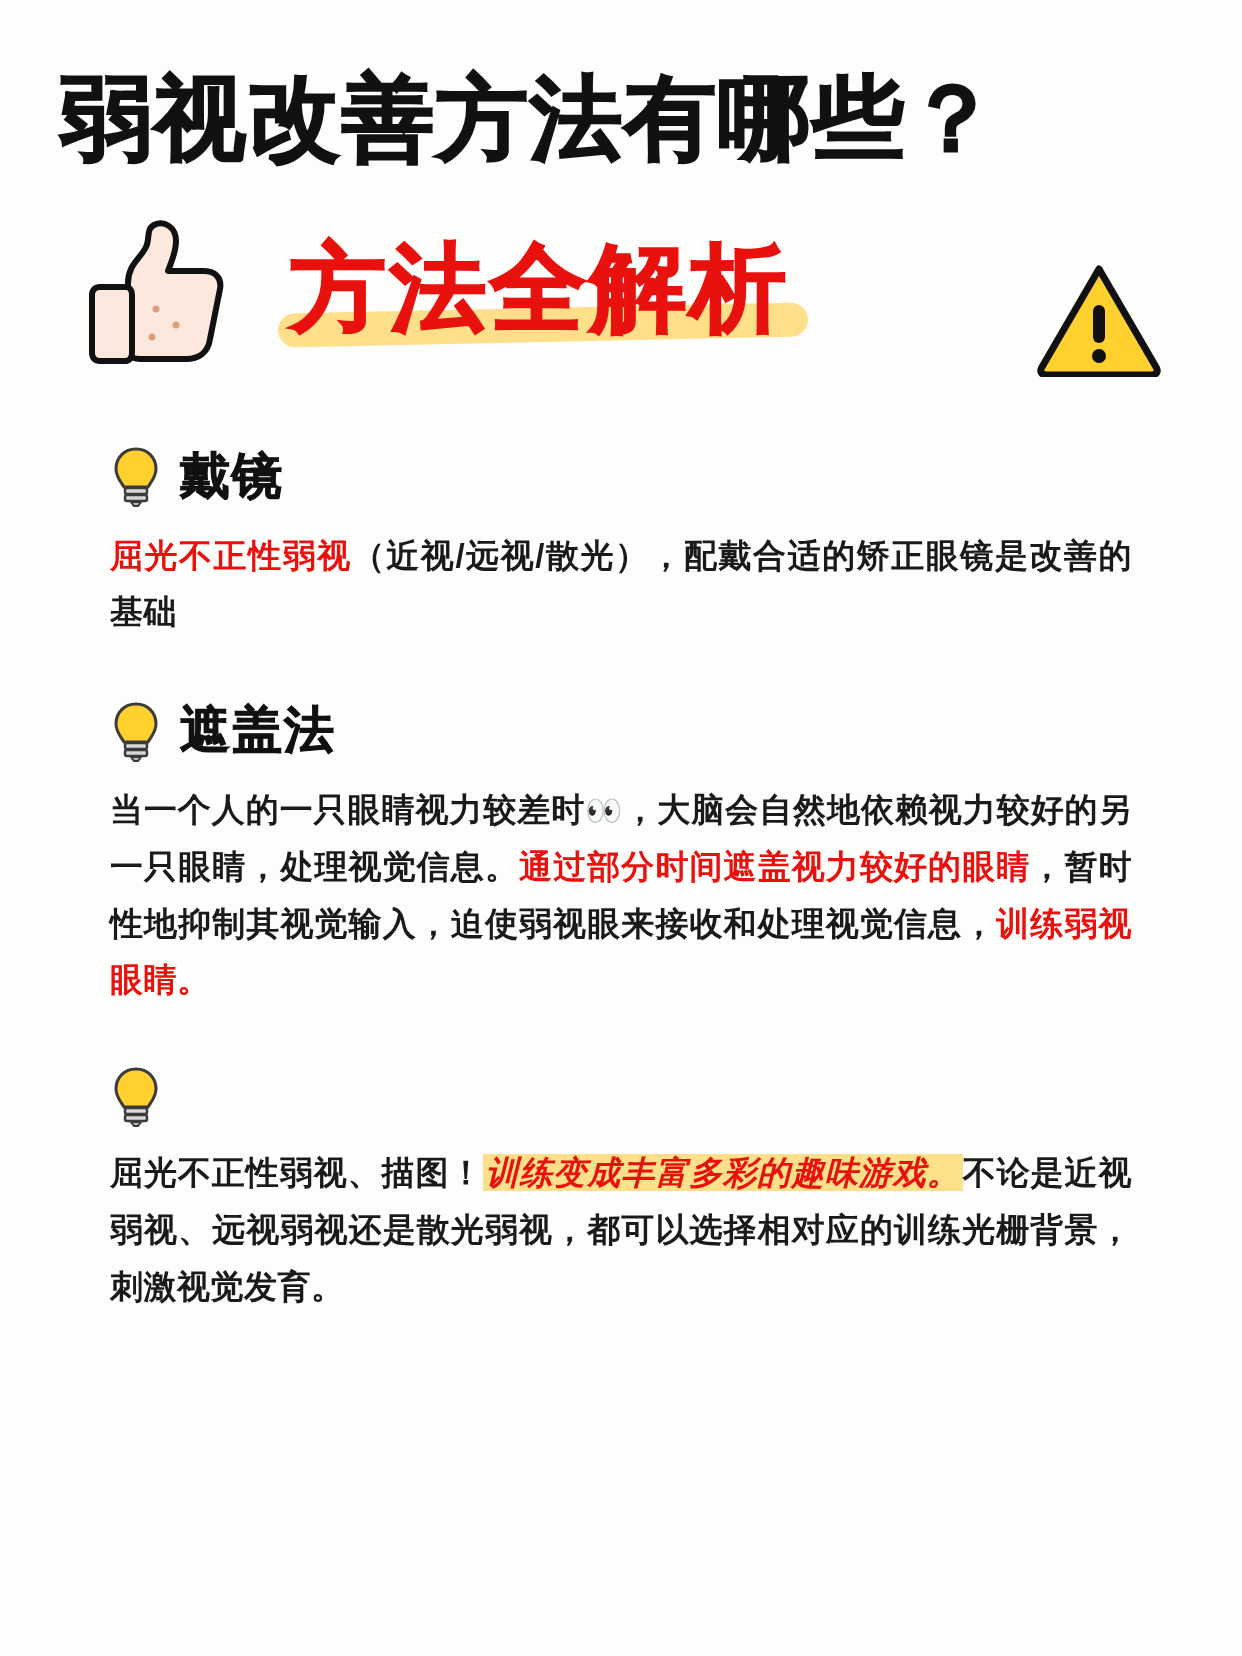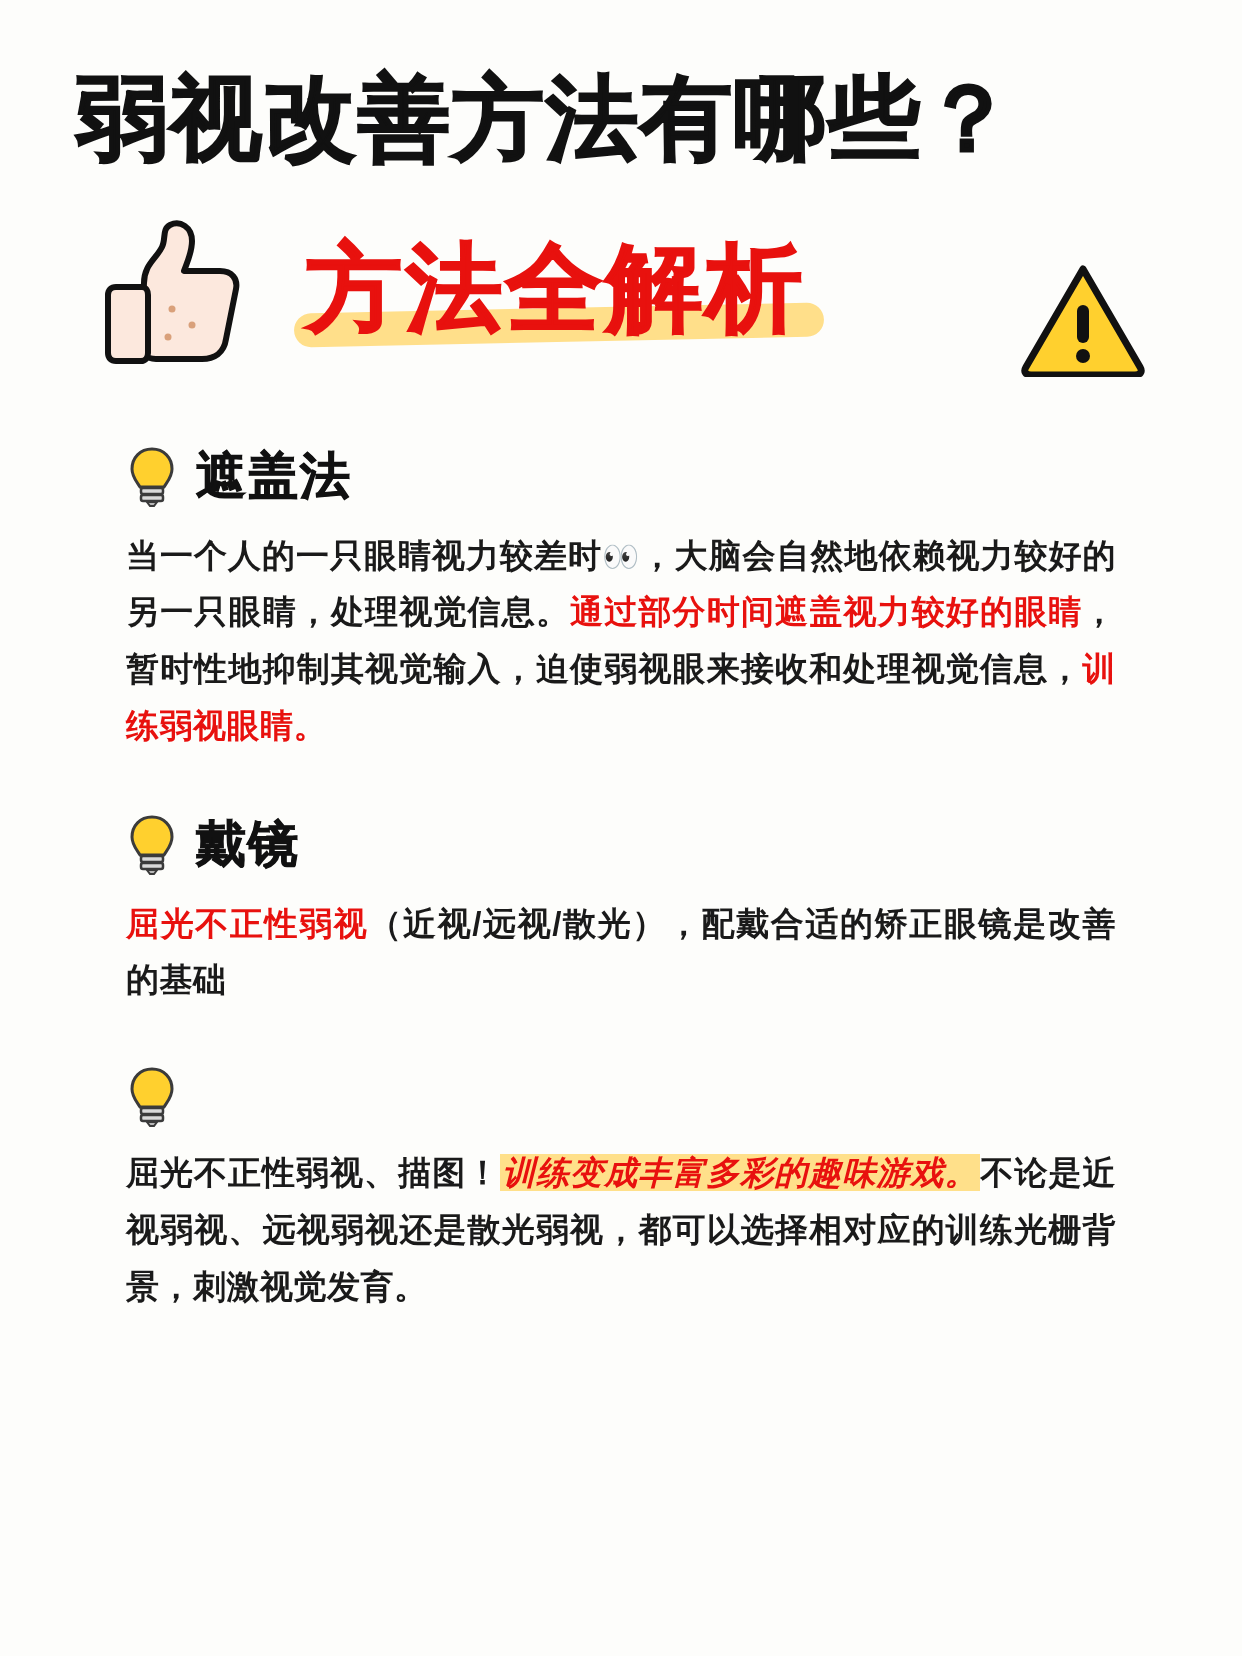--- a/index.html
+++ b/index.html
@@ -15,21 +15,21 @@
     overflow: hidden;
     position: relative;
   }
 
   .page {
     position: relative;
     width: 1242px;
     height: 1656px;
     background: #fdfdfb;
     box-sizing: border-box;
-    padding: 0 16px;
+    padding: 0 0;
   }
 
   
   .header {
     position: relative;
     padding: 70px 60px 0 60px;
   }
   .main-title {
     font-size: 92px;
     font-weight: 900;
@@ -173,39 +173,39 @@
   <div class="content">
 
     <div class="section">
       <div class="sec-head">
         <svg class="bulb-icon" viewBox="0 0 52 62">
           <path d="M26 4 C14 4 6 13 6 24 C6 32 11 37 14 42 L38 42 C41 37 46 32 46 24 C46 13 38 4 26 4 Z" fill="#ffd02e" stroke="#3b3b3b" stroke-width="3"></path>
           <rect x="15" y="43" width="22" height="6" rx="2" fill="#d9d9d9" stroke="#3b3b3b" stroke-width="2.5"></rect>
           <rect x="15" y="50" width="22" height="6" rx="2" fill="#d9d9d9" stroke="#3b3b3b" stroke-width="2.5"></rect>
           <path d="M21 57 L31 57 L28 61 L24 61 Z" fill="#b9b9b9" stroke="#3b3b3b" stroke-width="2"></path>
         </svg>
-        <div class="sec-title">遮盖法</div>
+        <div class="sec-title">戴镜</div>
       </div>
       <div class="sec-body">
-        <span>当一个人的一只眼睛视力较差时</span><span class="eyes-emoji">👀</span><span>，大脑会自然地依赖视力较好的另一只眼睛，处理视觉信息。</span><span class="red">通过部分时间遮盖视力较好的眼睛</span><span>，暂时性地抑制其视觉输入，迫使弱视眼来接收和处理视觉信息，</span><span class="red">训练弱视眼睛。</span>
+        <span class="red">屈光不正性弱视</span><span>（近视/远视/散光），配戴合适的矫正眼镜是改善的基础</span>
       </div>
     </div>
 
     <div class="section">
       <div class="sec-head">
         <svg class="bulb-icon" viewBox="0 0 52 62">
           <path d="M26 4 C14 4 6 13 6 24 C6 32 11 37 14 42 L38 42 C41 37 46 32 46 24 C46 13 38 4 26 4 Z" fill="#ffd02e" stroke="#3b3b3b" stroke-width="3"></path>
           <rect x="15" y="43" width="22" height="6" rx="2" fill="#d9d9d9" stroke="#3b3b3b" stroke-width="2.5"></rect>
           <rect x="15" y="50" width="22" height="6" rx="2" fill="#d9d9d9" stroke="#3b3b3b" stroke-width="2.5"></rect>
           <path d="M21 57 L31 57 L28 61 L24 61 Z" fill="#b9b9b9" stroke="#3b3b3b" stroke-width="2"></path>
         </svg>
-        <div class="sec-title">戴镜</div>
+        <div class="sec-title">遮盖法</div>
       </div>
       <div class="sec-body">
-        <span class="red">屈光不正性弱视</span><span>（近视/远视/散光），配戴合适的矫正眼镜是改善的基础</span>
+        <span>当一个人的一只眼睛视力较差时</span><span class="eyes-emoji">👀</span><span>，大脑会自然地依赖视力较好的另一只眼睛，处理视觉信息。</span><span class="red">通过部分时间遮盖视力较好的眼睛</span><span>，暂时性地抑制其视觉输入，迫使弱视眼来接收和处理视觉信息，</span><span class="red">训练弱视眼睛。</span>
       </div>
     </div>
 
     <div class="section">
       <div class="sec-head">
         <svg class="bulb-icon" viewBox="0 0 52 62">
           <path d="M26 4 C14 4 6 13 6 24 C6 32 11 37 14 42 L38 42 C41 37 46 32 46 24 C46 13 38 4 26 4 Z" fill="#ffd02e" stroke="#3b3b3b" stroke-width="3"></path>
           <rect x="15" y="43" width="22" height="6" rx="2" fill="#d9d9d9" stroke="#3b3b3b" stroke-width="2.5"></rect>
           <rect x="15" y="50" width="22" height="6" rx="2" fill="#d9d9d9" stroke="#3b3b3b" stroke-width="2.5"></rect>
           <path d="M21 57 L31 57 L28 61 L24 61 Z" fill="#b9b9b9" stroke="#3b3b3b" stroke-width="2"></path>

